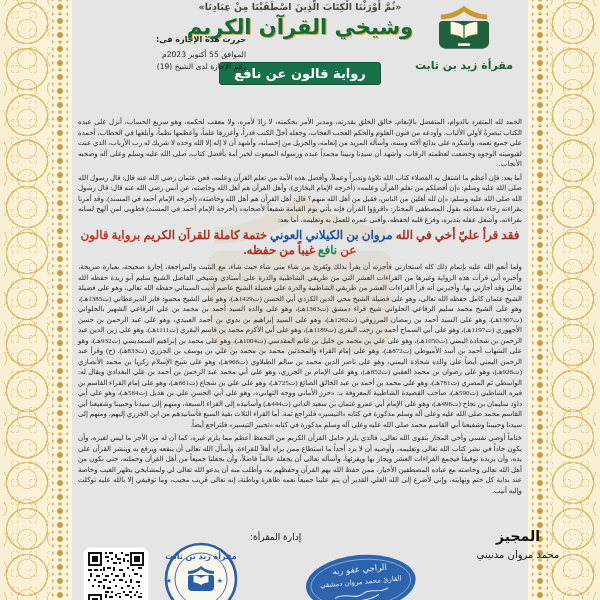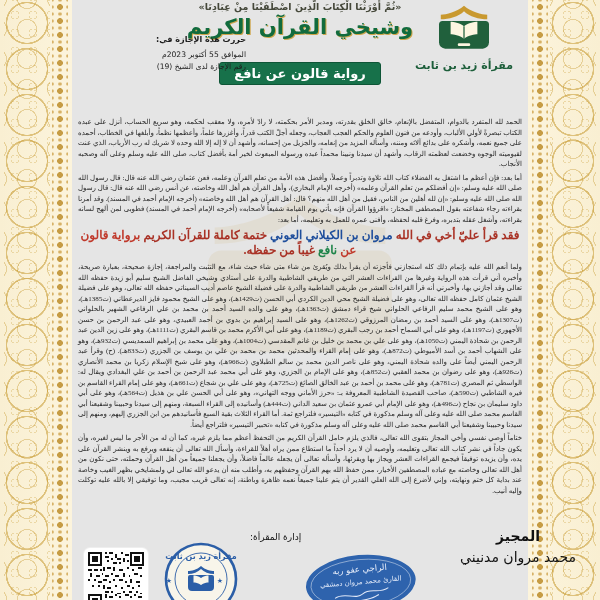--- a/index.html
+++ b/index.html
@@ -58,21 +58,21 @@
   .riwaya-green{color:#1e8449;}
   
   .footer{position:absolute;left:0;right:0;bottom:0;height:74px;}
   .qr-card{position:absolute;left:6px;bottom:-16px;background:#fff;border-radius:6px;
     padding:4px;box-shadow:0 0 0 1px #eee;}
   .round-stamp{position:absolute;left:86px;bottom:-20px;}
   .admin-label{position:absolute;left:172px;top:6px;font-size:9px;font-weight:400;color:#111;}
   .oval-stamp{position:absolute;left:226px;bottom:-18px;transform:rotate(-5deg);}
   .mujeez{position:absolute;left:382px;top:2px;width:116px;text-align:center;color:#111;}
   .mujeez .mh{font-weight:700;font-size:14px;margin-bottom:5px;}
-  .mujeez .mn{font-size:14px;}
+  .mujeez .mn{font-size:10px;}
 </style>
 </head>
 <body>
 
 <div class="page">
 
   <div class="side left"></div>
   <div class="side right"></div>
 
   <div class="watermark">

